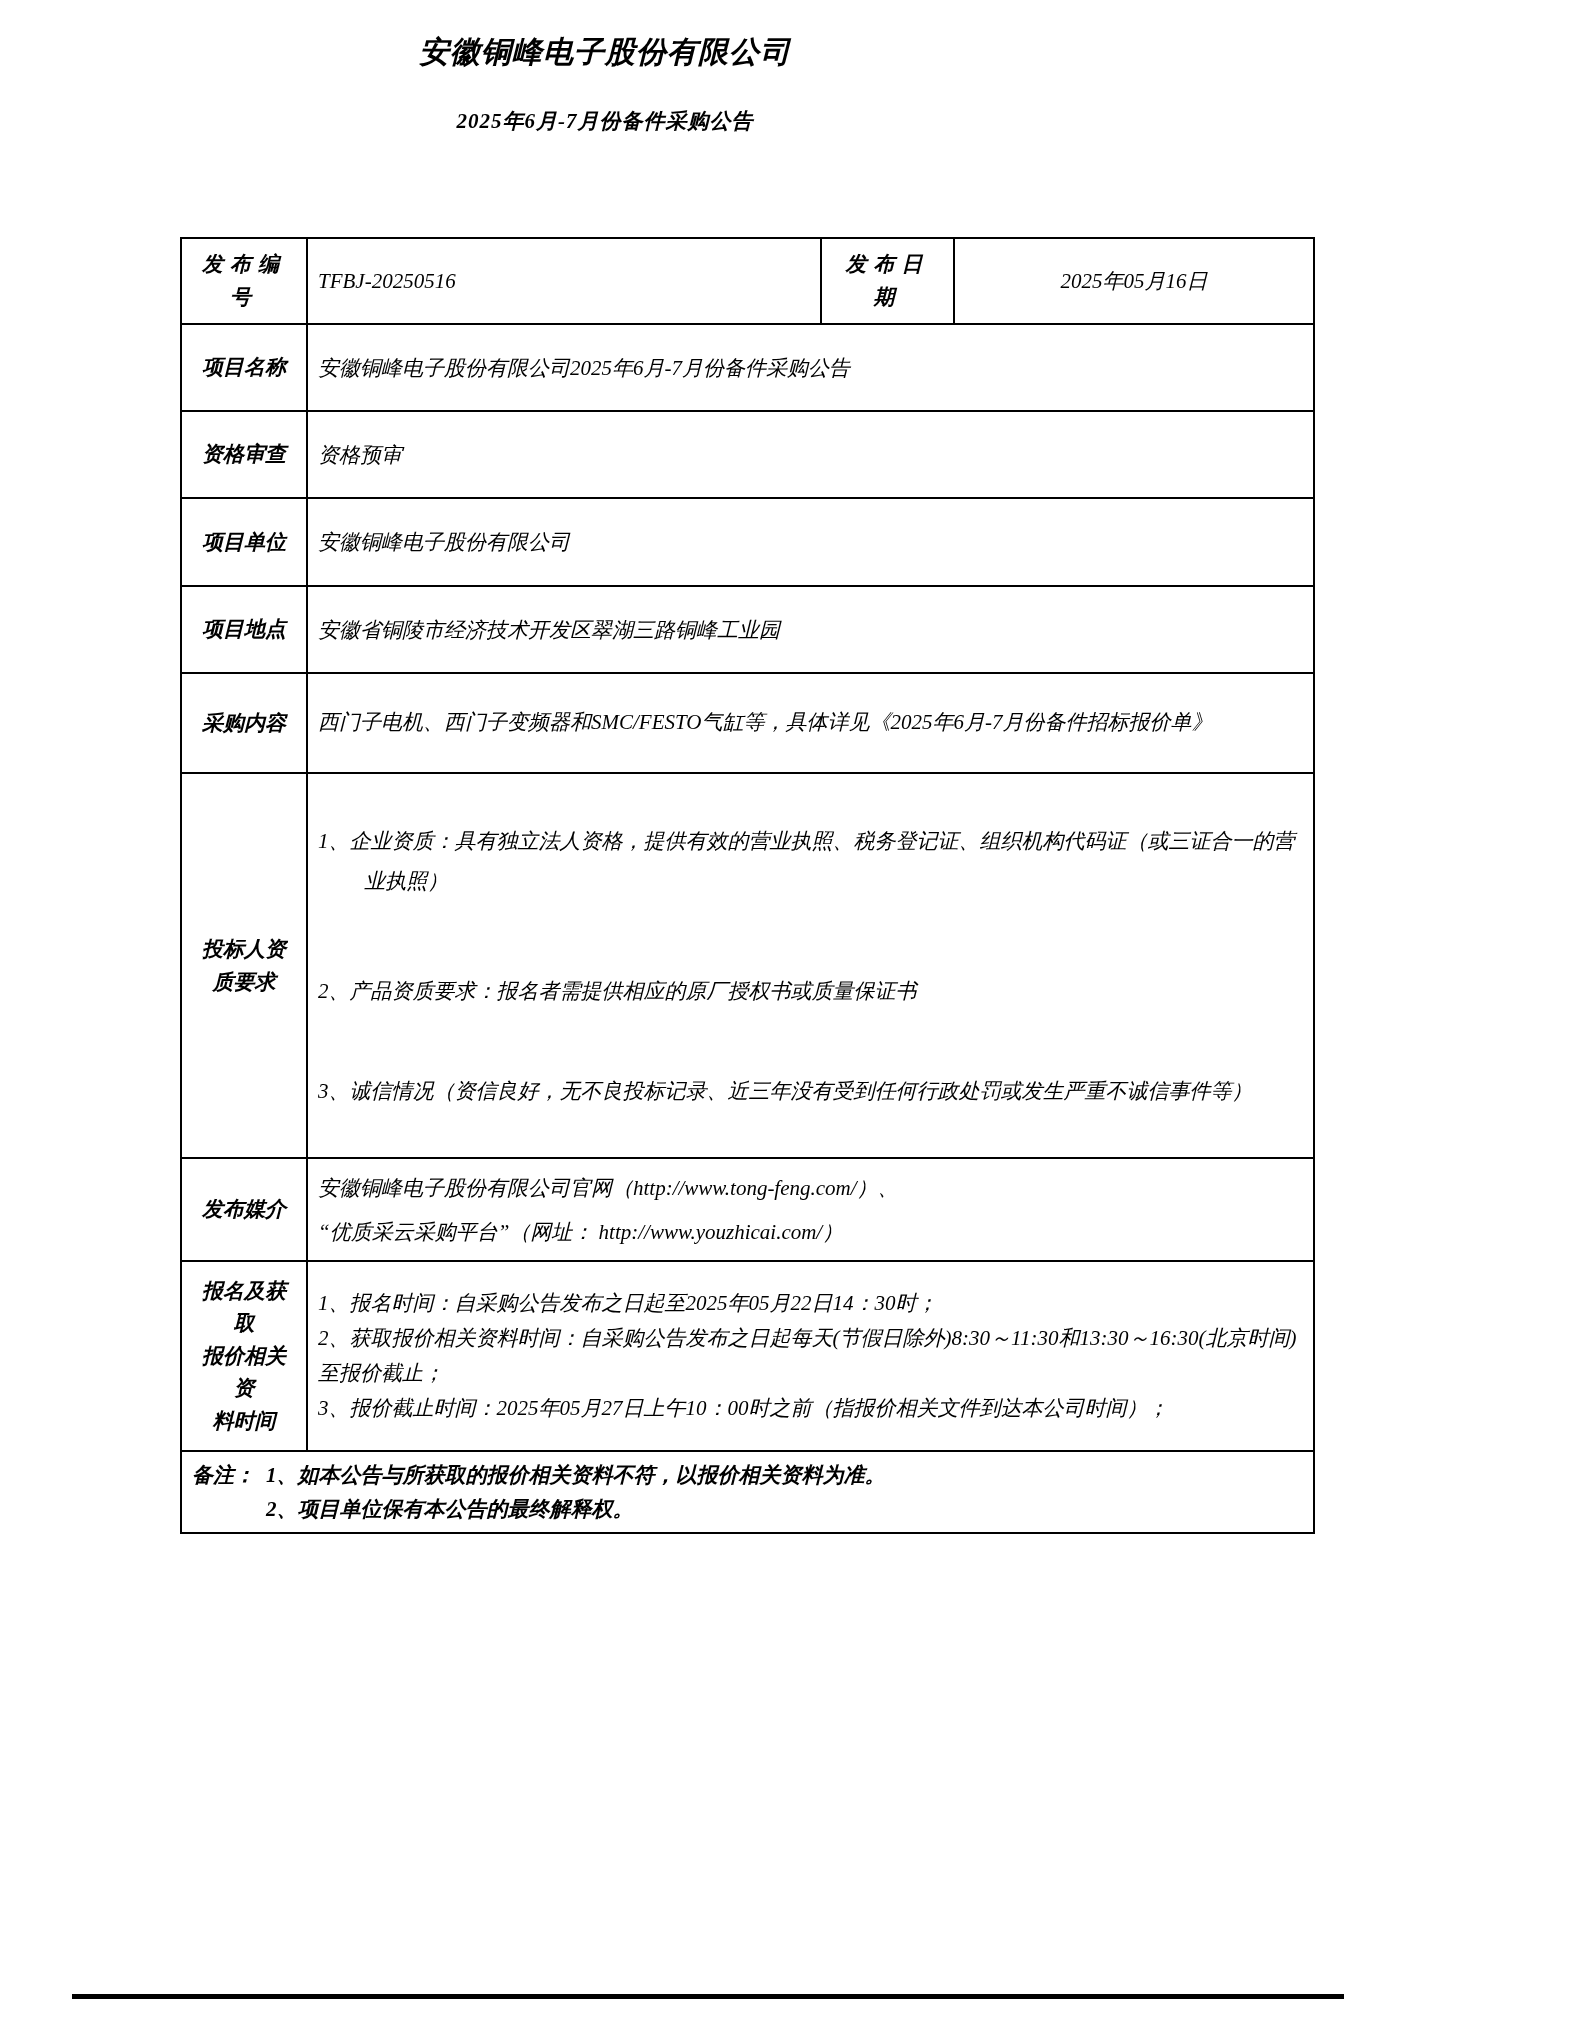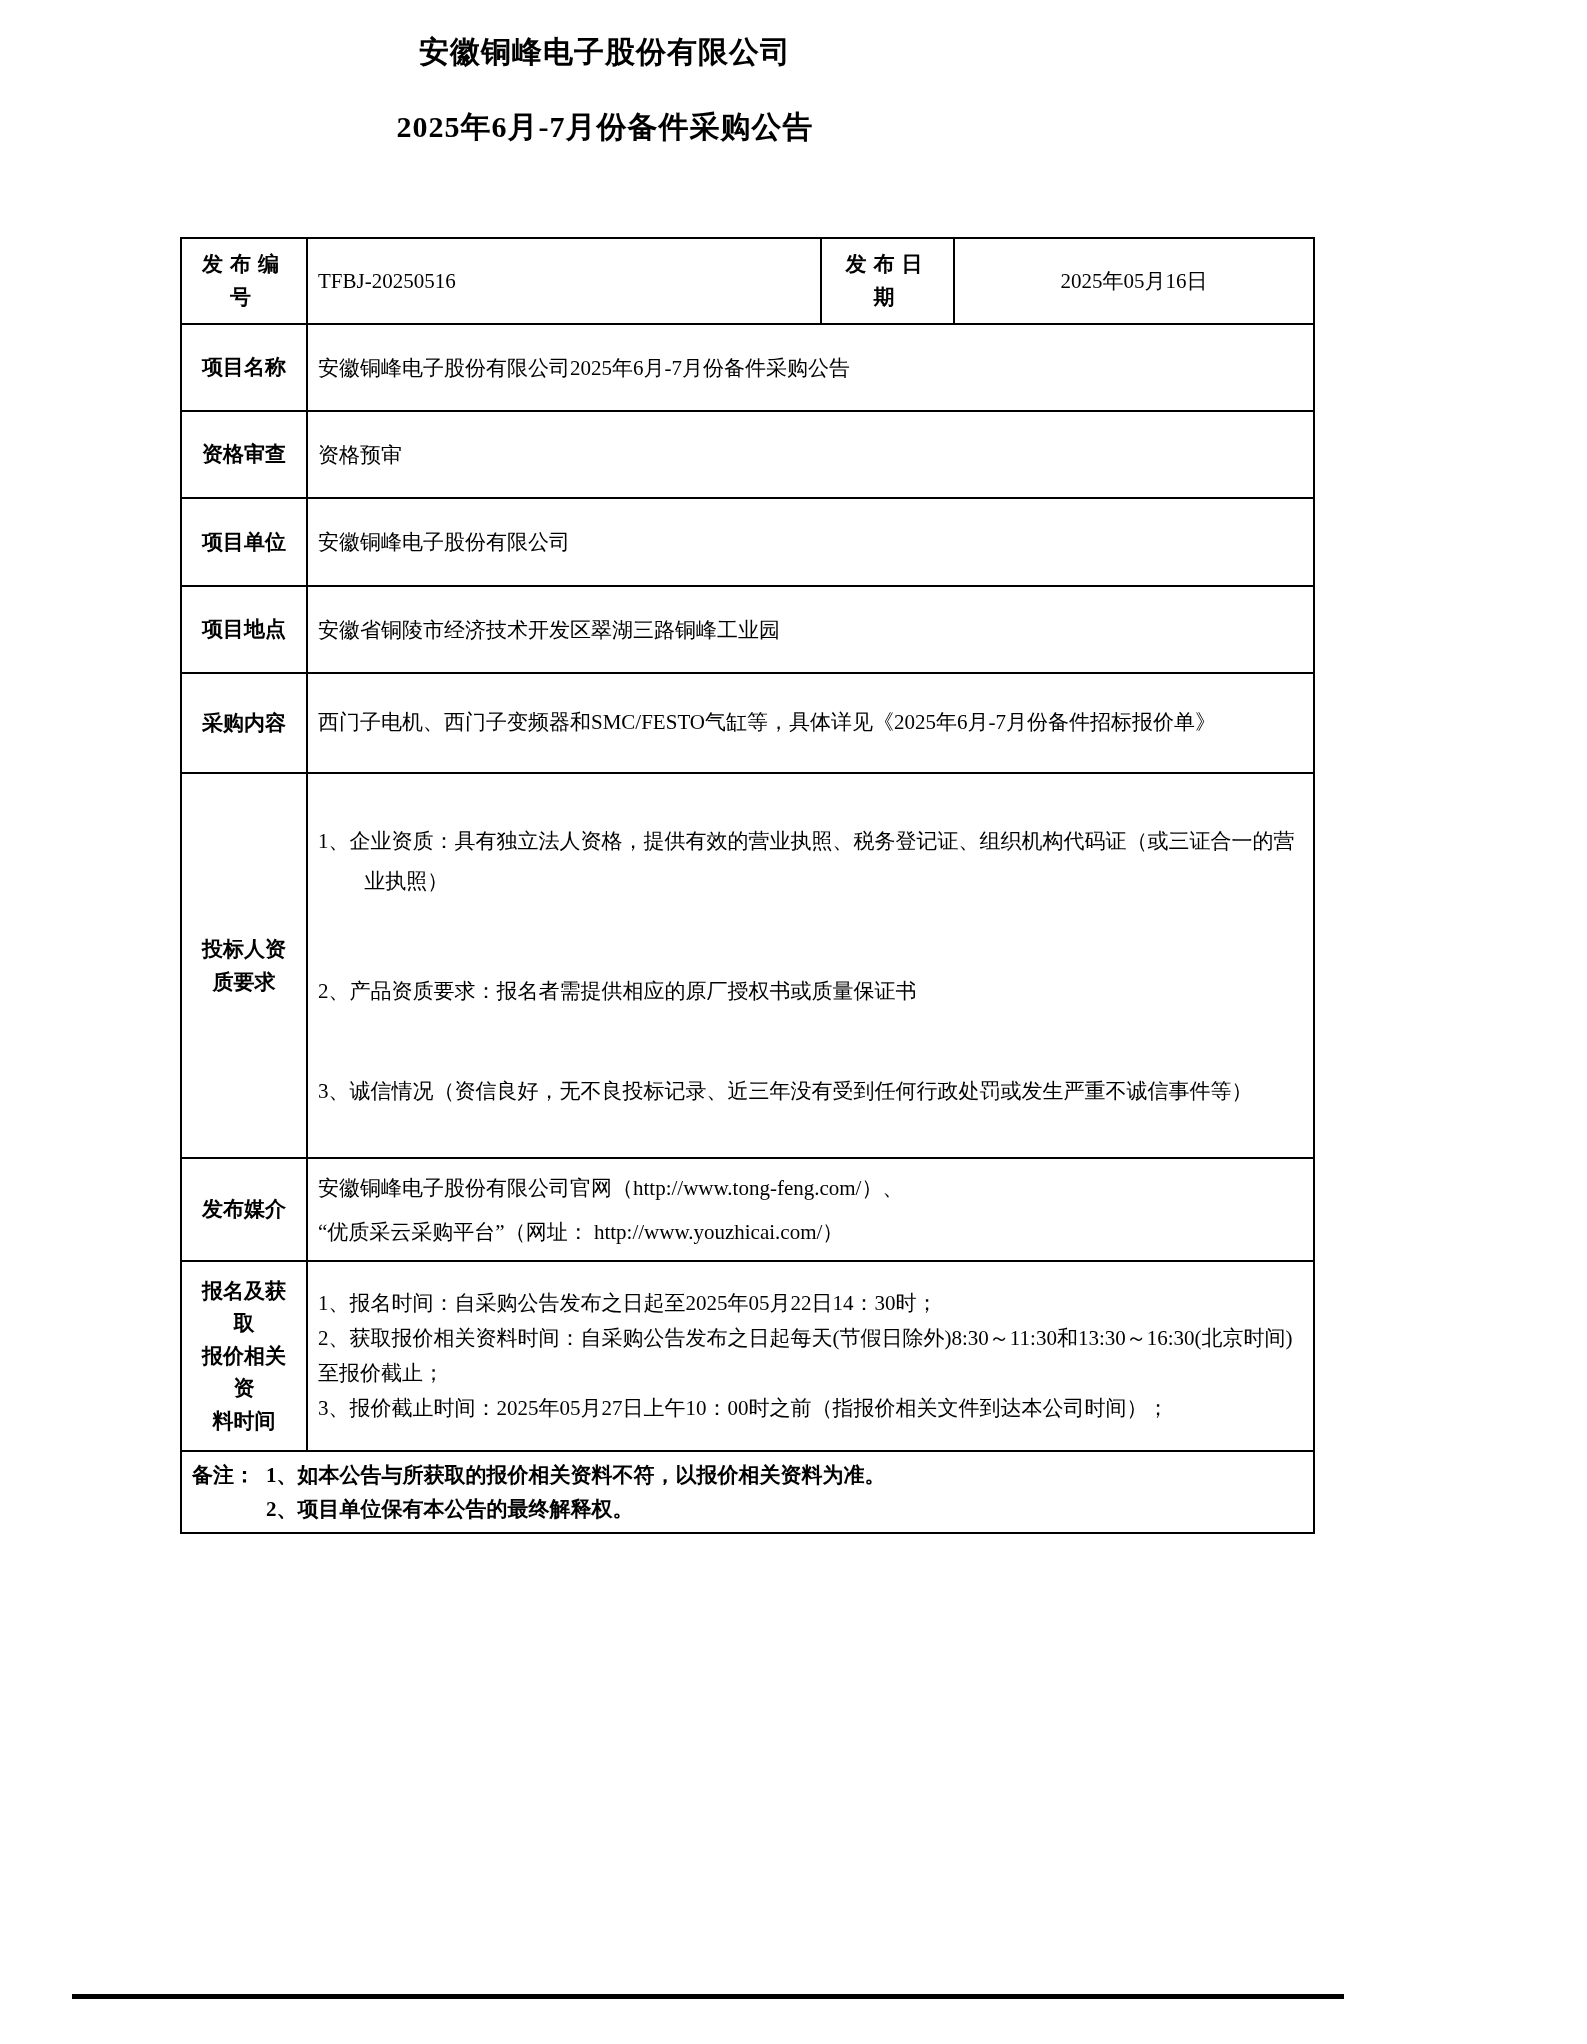--- a/index.html
+++ b/index.html
@@ -7,37 +7,38 @@
   body {
     font-family: "Liberation Serif", "DejaVu Serif", serif;
     color: #000000;
   }
   .page {
     position: relative;
     width: 1550px;
     height: 2044px;
     background: #ffffff;
     overflow: hidden;
+    font-style: italic;
   }
   .title-block {
     position: absolute;
     left: 197px;
     top: 0;
     width: 816px;
     text-align: center;
   }
   .title1 {
     margin-top: 32px;
     font-size: 30px;
     font-weight: bold;
     letter-spacing: 1px;
   }
   .title2 {
     margin-top: 34px;
-    font-size: 30px;
+    font-size: 21px;
     font-weight: bold;
     letter-spacing: 1px;
   }
   table.doc-table {
     position: absolute;
     left: 180px;
     top: 237px;
     width: 1133px;
     border-collapse: collapse;
     table-layout: fixed;

